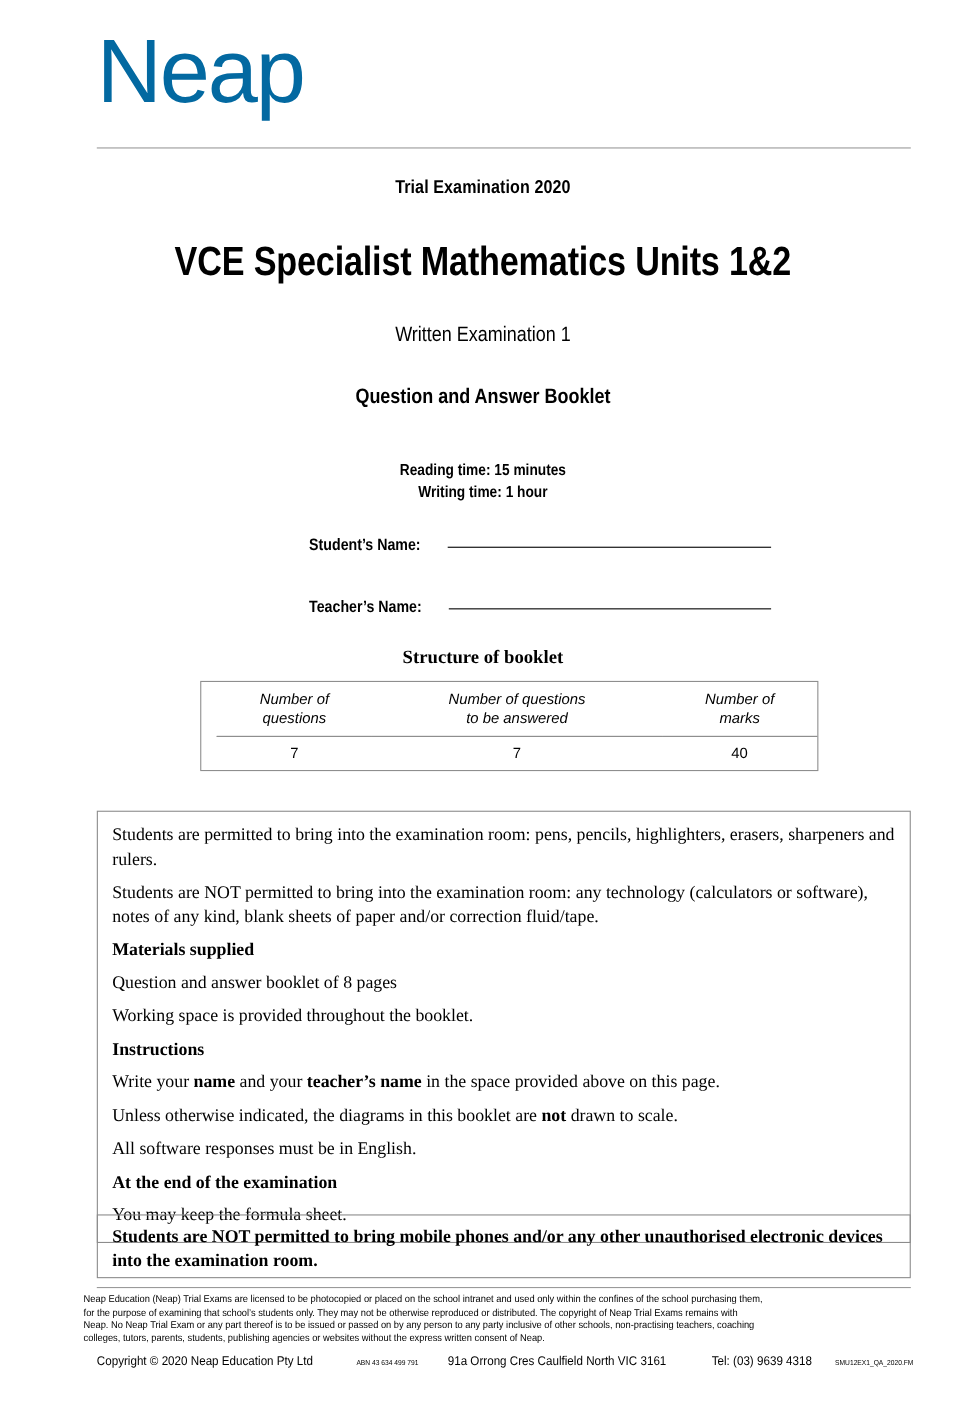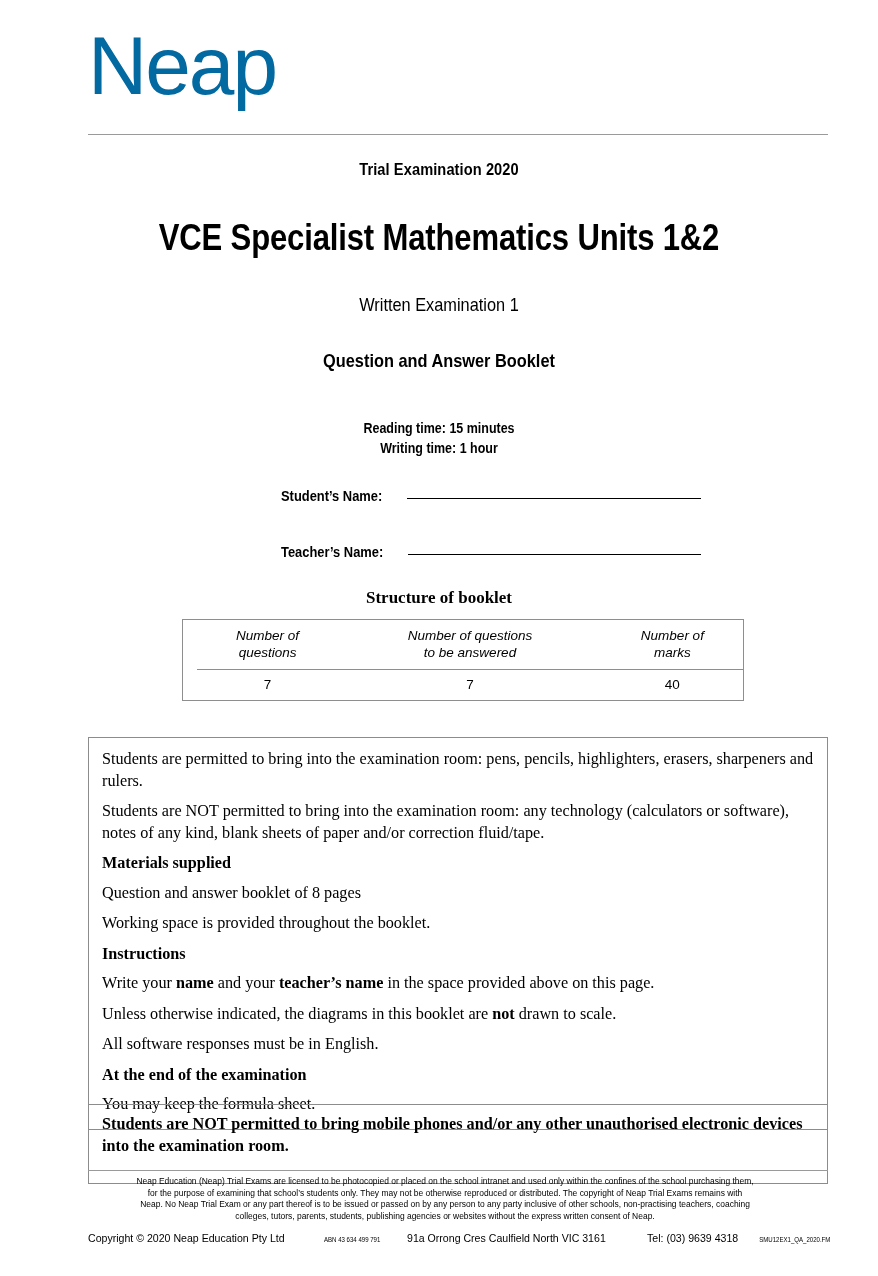--- a/index.html
+++ b/index.html
@@ -202,48 +202,48 @@
   }
 
   
   .phone-box {
     position: absolute;
     left: 88px;
     top: 1104px;
     width: 740px;
     box-sizing: border-box;
     border: 1.3px solid #8c8c8c;
-    padding: 9px 13px 26px 13px;
+    padding: 9px 13px 4px 13px;
   }
   .phone-box p {
     margin: 0;
     font-weight: bold;
     font-size: 16.2px;
     line-height: 21.5px;
   }
 
   
   .foot-rule {
     position: absolute;
     left: 88px;
     top: 1170px;
     width: 740px;
     height: 0;
     border-top: 1.1px solid #9a9a9a;
   }
   .foot-copy {
     position: absolute;
-    left: 100px;
+    left: 76px;
     top: 1176px;
     width: 742px;
     font-family: "Liberation Sans Narrow", "Liberation Sans", "DejaVu Sans", sans-serif;
     font-size: 9.1px;
     line-height: 11.6px;
     font-stretch: condensed;
-    text-align: center;
+    text-align: left;
   }
   .foot-copy div { transform: scaleX(0.93); transform-origin: left center; }
 
   .foot-bottom {
     position: absolute;
     left: 88px;
     top: 1232px;
     width: 742px;
     display: flex;
     align-items: baseline;

